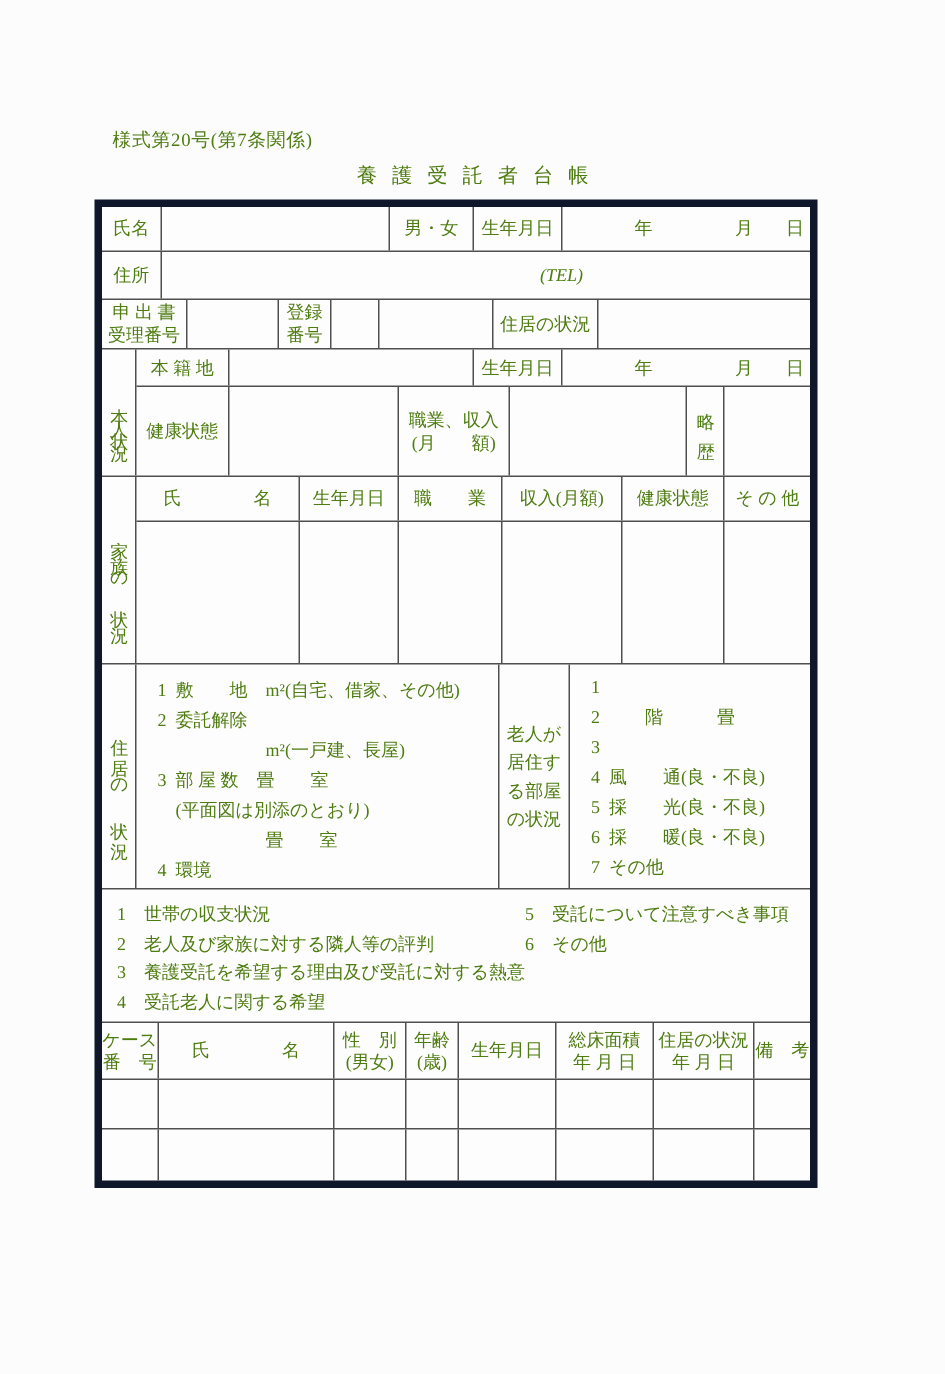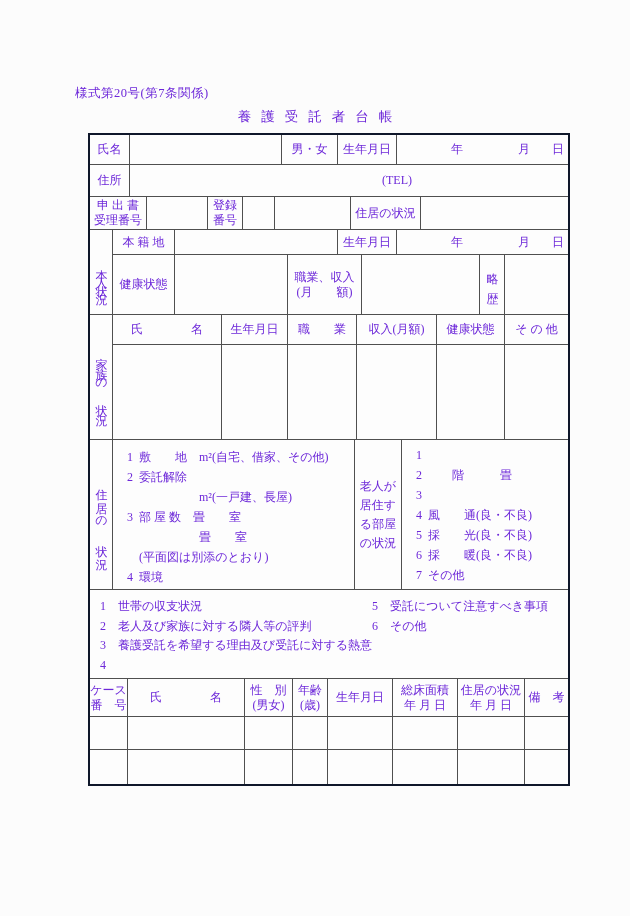--- a/index.html
+++ b/index.html
@@ -1,26 +1,26 @@
 <!DOCTYPE html>
 <html><head>
 <meta charset="utf-8">
 <style>
   html,body{margin:0;padding:0;background:#e8e8e8;}
   .page{
     width:630px;height:916px;position:relative;margin:0 auto;
-    background:#fcfcfc;color:#6d28d9;
+    background:#fcfcfc;color:#4d7c0f;
     font-family:"Liberation Serif","DejaVu Serif",serif;
     font-size:12px;
   }
   .form-no{position:absolute;left:75px;top:85px;font-size:12.5px;letter-spacing:0.5px;}
   .form-title{position:absolute;left:0;top:108px;width:100%;text-align:center;
     font-size:13.5px;letter-spacing:10px;text-indent:10px;}
-  .tbl{position:absolute;left:88px;top:133px;width:482px;
-    border:2px solid #0f172a;box-sizing:border-box;background:#fdfdfd;}
+  .tbl{position:absolute;left:63px;top:133px;width:482px;
+    border:5px solid #0f172a;box-sizing:border-box;background:#fdfdfd;}
   .tbl *{box-sizing:border-box;}
   .row{display:flex;border-bottom:1px solid #4f4f4f;}
   .row.last{border-bottom:none;}
   .cell{border-right:1px solid #4f4f4f;display:flex;align-items:center;
     justify-content:center;text-align:center;overflow:hidden;}
   .cell.endc{border-right:none;}
   .cell.two{flex-direction:column;line-height:15px;}
   .cell.two span:empty{display:none;}
   .subcol{display:flex;flex-direction:column;}
   .subrow{display:flex;border-bottom:1px solid #4f4f4f;flex:0 0 auto;}
@@ -29,21 +29,21 @@
   .vtext{writing-mode:vertical-rl;text-orientation:upright;white-space:nowrap;}
   .ls8 {letter-spacing:8px; margin-bottom:-8px;}
   .ls11{letter-spacing:11px;margin-bottom:-11px;}
   .ls14{letter-spacing:14px;margin-bottom:-14px;}
   .ls20{letter-spacing:20px;margin-bottom:-20px;}
   .ymd{justify-content:flex-end;}
   .ymd .y{margin-right:55px;}
   .ymd .m{margin-right:22px;}
   .ymd .d{margin-right:4px;}
   .addrcell{justify-content:flex-start;}
-  .addrcell .tel{margin-left:252px;}
+  .addrcell .tel{margin-left:252px;font-style:italic;}
   .block{display:block;padding:7px 2px 0 8px;}
   .fline{display:flex;line-height:20px;}
   .fline .n{flex:0 0 18px;}
   .fline .t{white-space:pre;}
   .roomlbl{padding:2px;line-height:19px;word-break:break-all;}
   .notesgrid{display:grid;grid-template-columns:272px auto;
     align-items:start;padding:7px 0 0 10px;width:100%;}
   .notecol .fline{line-height:19.5px;}
   .hist{flex-direction:column;justify-content:space-between;padding:8px 0;}
 </style>
@@ -162,25 +162,25 @@
         <div class="fline">
             <span class="n"></span>
             <span class="t">　　　　　m²(一戸建、長屋)</span>
           </div>
         <div class="fline">
             <span class="n">3</span>
             <span class="t">部 屋 数　畳　　室</span>
           </div>
         <div class="fline">
             <span class="n"></span>
+            <span class="t">(平面図は別添のとおり)</span>
+          </div>
+        <div class="fline">
+            <span class="n"></span>
             <span class="t">　　　　　畳　　室</span>
-          </div>
-        <div class="fline">
-            <span class="n"></span>
-            <span class="t">(平面図は別添のとおり)</span>
           </div>
         <div class="fline">
             <span class="n">4</span>
             <span class="t">環境</span>
           </div>
       </div>
       <div class="cell roomlbl" style="width:47px">老人が居住する部屋の状況</div>
       <div class="cell endc block" style="flex:1;padding-top:5px">
         <div class="fline">
             <span class="n">1</span>
@@ -221,20 +221,21 @@
           <div class="fline">
               <span class="n">2</span>
               <span class="t">老人及び家族に対する隣人等の評判</span>
             </div>
           <div class="fline">
               <span class="n">3</span>
               <span class="t">養護受託を希望する理由及び受託に対する熱意</span>
             </div>
           <div class="fline">
               <span class="n">4</span>
+              <span class="t">受託老人に関する希望</span>
             </div>
         </div>
         <div class="notecol">
           <div class="fline">
               <span class="n">5</span>
               <span class="t">受託について注意すべき事項</span>
             </div>
           <div class="fline">
               <span class="n">6</span>
               <span class="t">その他</span>

